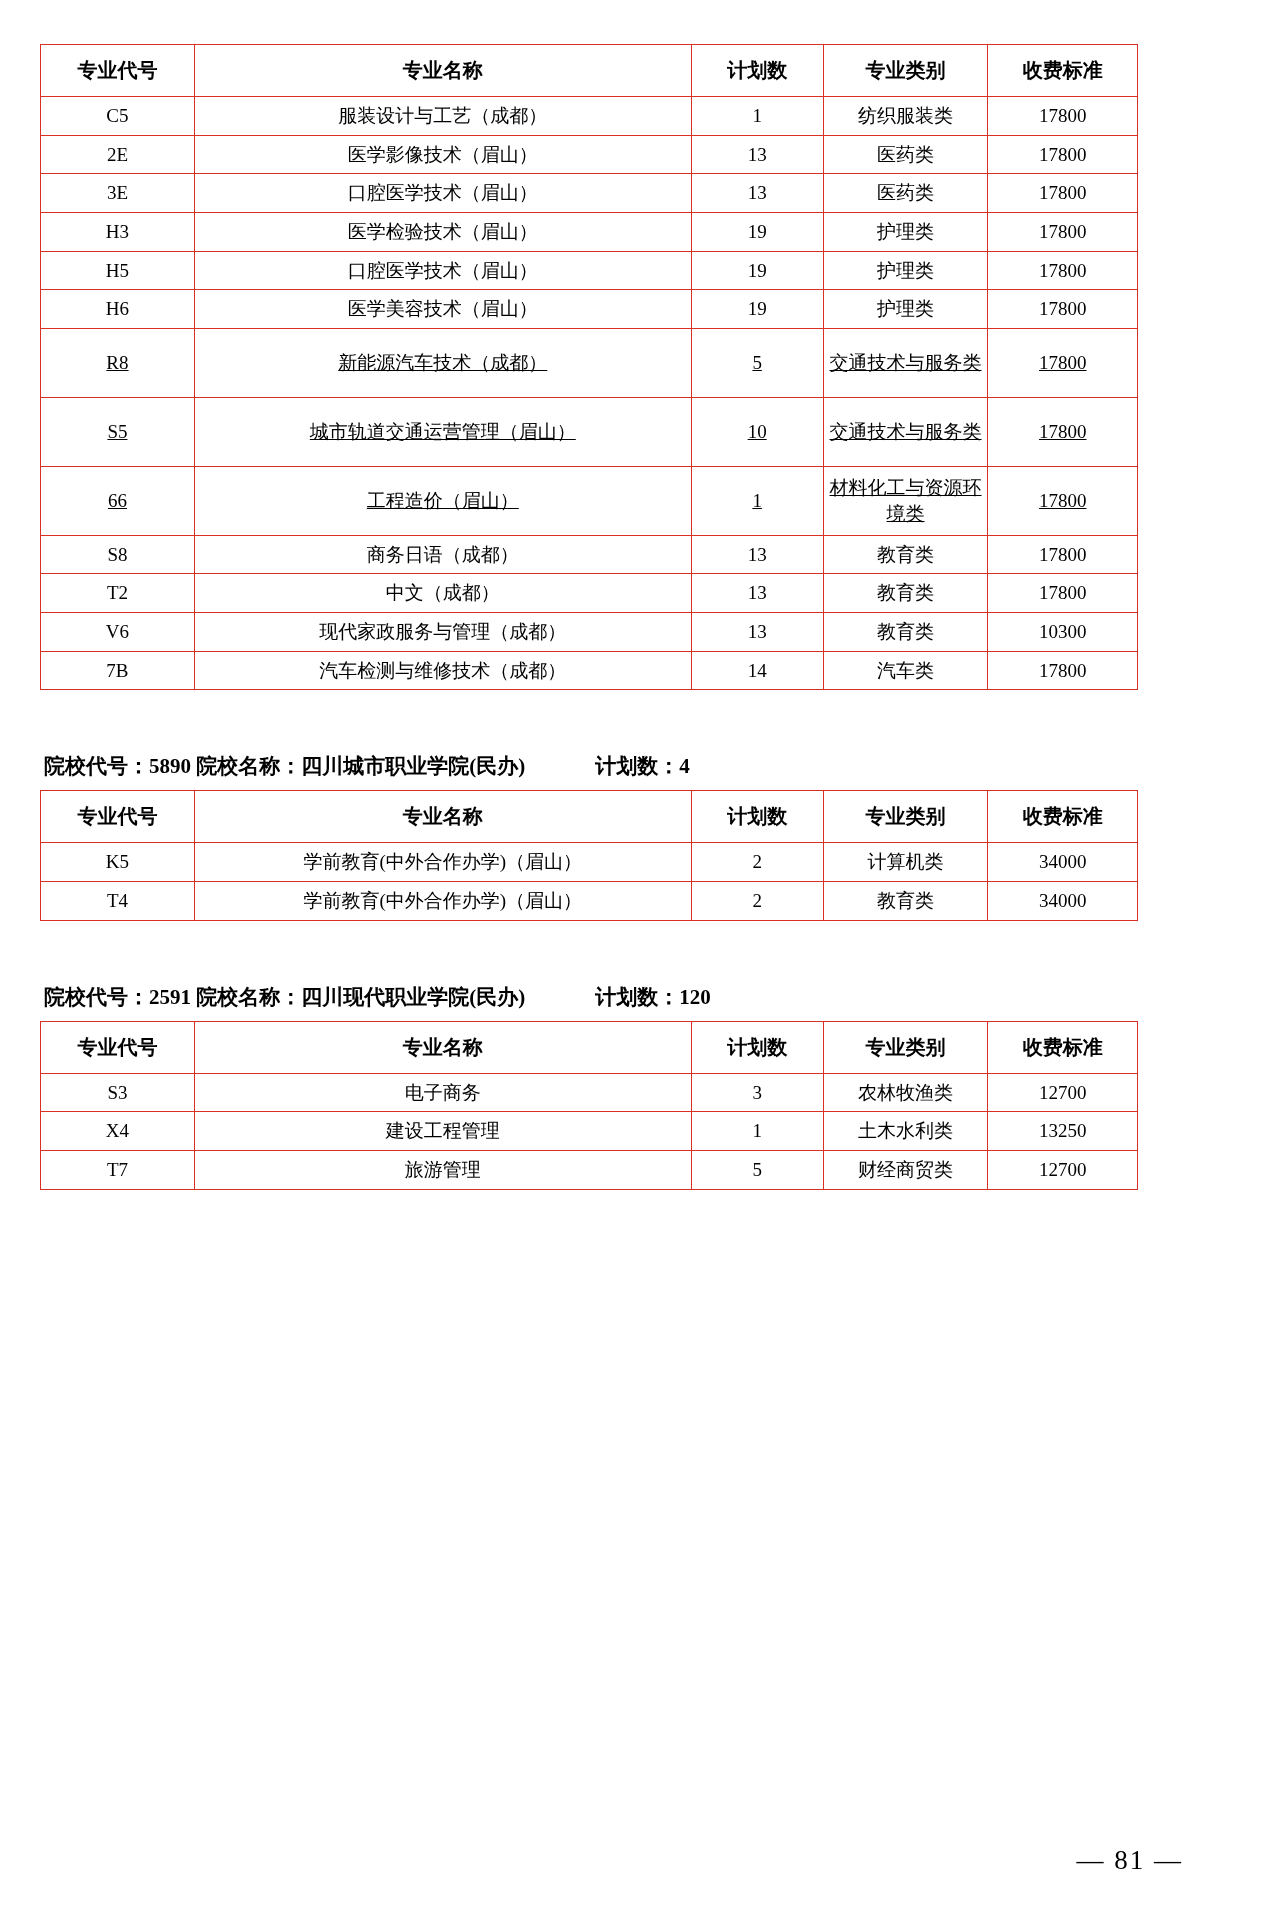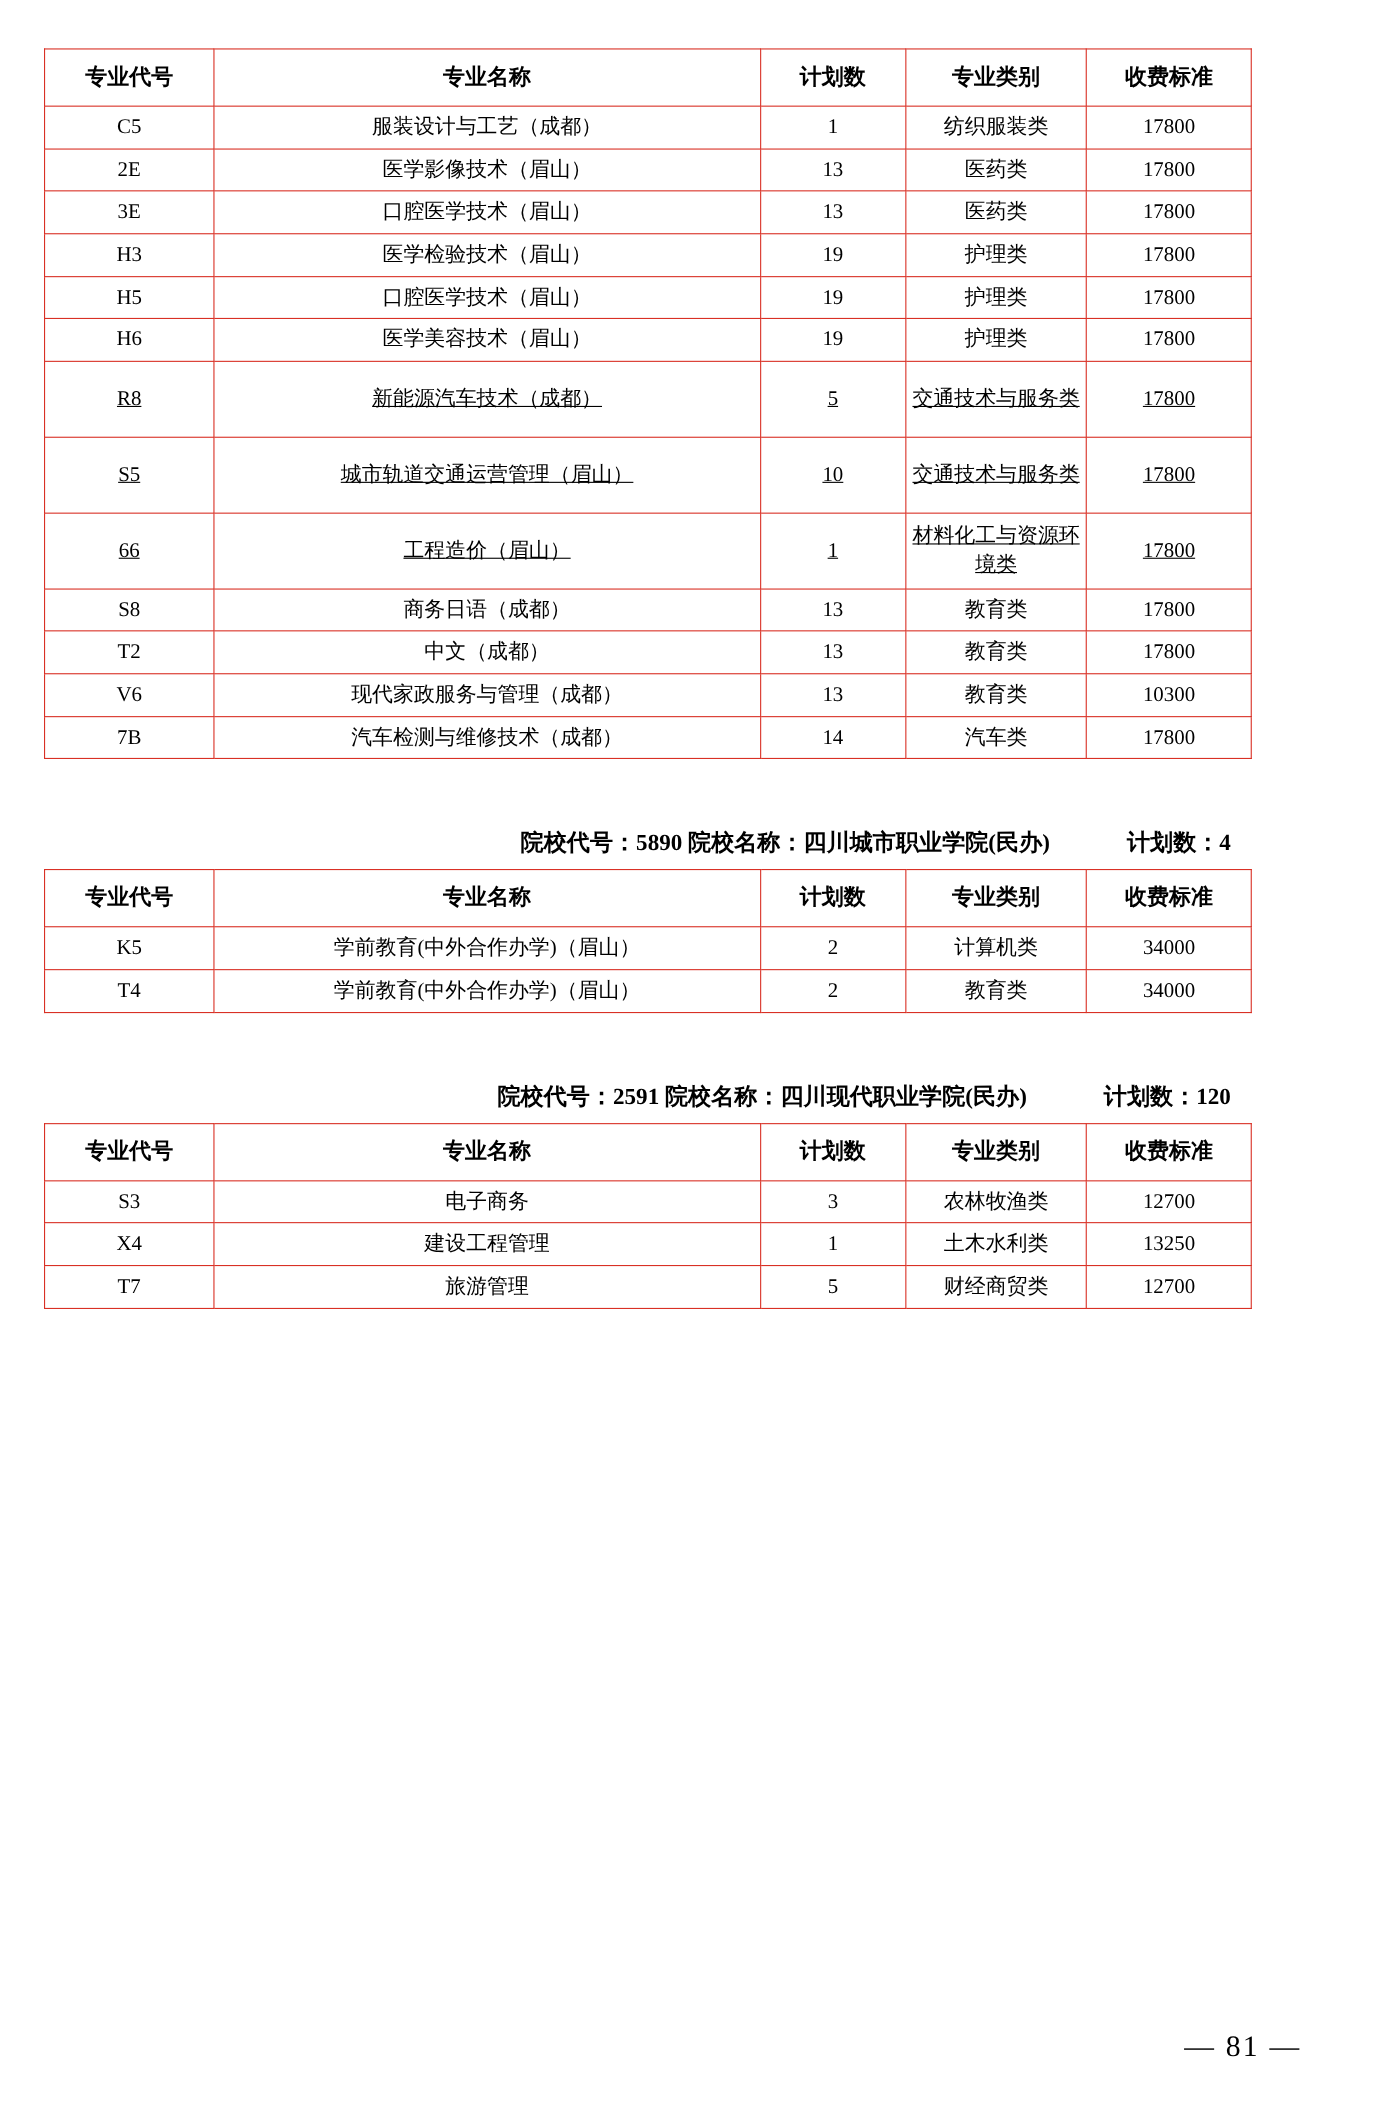--- a/index.html
+++ b/index.html
@@ -48,21 +48,20 @@
     text-align: center;
   }
   .row-tall td { height: 56px; text-decoration: underline; }
   .section-head {
     margin: 28px 0 10px 0;
     font-size: 21px;
     font-weight: bold;
     display: flex;
     align-items: baseline;
     padding-left: 4px;
-    justify-content: flex-end;
   }
   .section-head .sh-left { white-space: nowrap; }
   .section-head .sh-right { margin-left: 70px; white-space: nowrap; margin-top: 34px; }
   .page-number {
     position: absolute;
     right: 86px;
     bottom: 40px;
     font-size: 27px;
     letter-spacing: 2px;
   }

